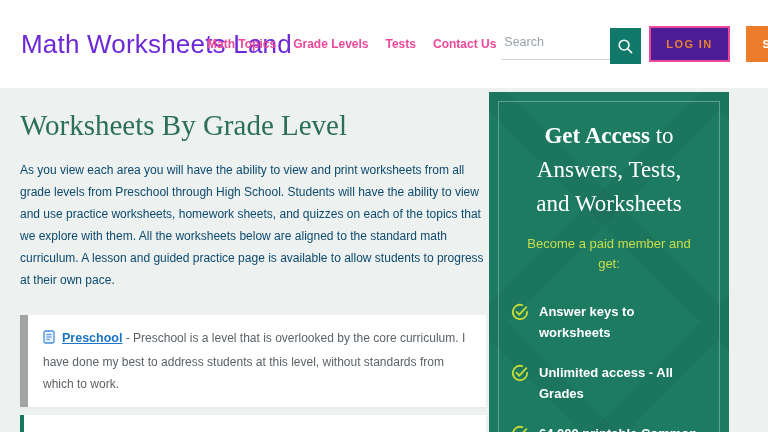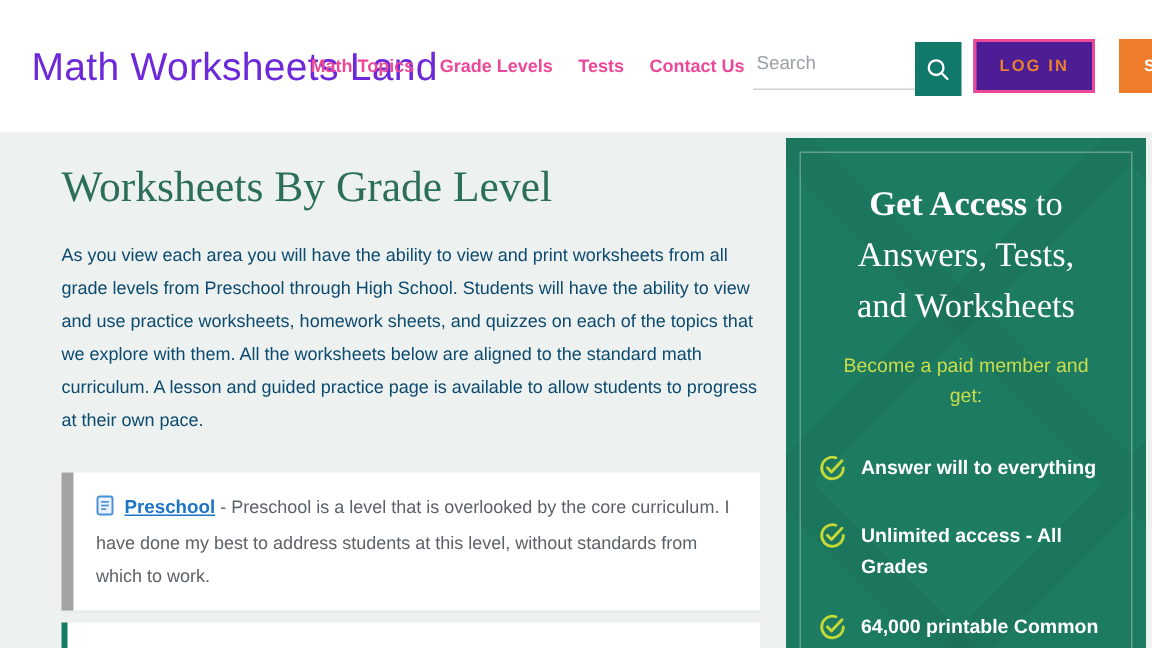--- a/index.html
+++ b/index.html
@@ -95,22 +95,22 @@
     cursor: pointer;
     white-space: nowrap;
     font-family: "Liberation Sans", sans-serif;
   }
 
   
   .main {
     background: #edf1f0;
     height: 344px;
     display: flex;
-    padding: 0 11px 0 41px;
-    gap: 17px;
+    padding: 0 11px 0 20px;
+    gap: 3px;
   }
   .content-col { width: 466px; flex: none; }
   .page-title {
     margin-top: 21px;
     font-family: "Liberation Serif", serif;
     font-weight: 500;
     font-size: 29px;
     color: #2b6f5b;
   }
   .intro {
@@ -256,21 +256,21 @@
         <div class="promo-sub">Become a paid member and get:</div>
 
         <div class="benefits">
           <div class="benefit">
             <span class="check-icon">
               <svg width="18" height="18" viewBox="0 0 20 20">
                 <path d="M12.5 2.4 A8 8 0 1 0 18 10" fill="none" stroke="#c6da37" stroke-width="2.1" stroke-linecap="round"></path>
                 <path d="M6.2 9.8 l3 3.2 L17 4.6" fill="none" stroke="#c6da37" stroke-width="2.1" stroke-linecap="round" stroke-linejoin="round"></path>
               </svg>
             </span>
-            <span>Answer will to everything</span>
+            <span>Answer keys to worksheets</span>
           </div>
           <div class="benefit">
             <span class="check-icon">
               <svg width="18" height="18" viewBox="0 0 20 20">
                 <path d="M12.5 2.4 A8 8 0 1 0 18 10" fill="none" stroke="#c6da37" stroke-width="2.1" stroke-linecap="round"></path>
                 <path d="M6.2 9.8 l3 3.2 L17 4.6" fill="none" stroke="#c6da37" stroke-width="2.1" stroke-linecap="round" stroke-linejoin="round"></path>
               </svg>
             </span>
             <span>Unlimited access - All Grades</span>
           </div>

